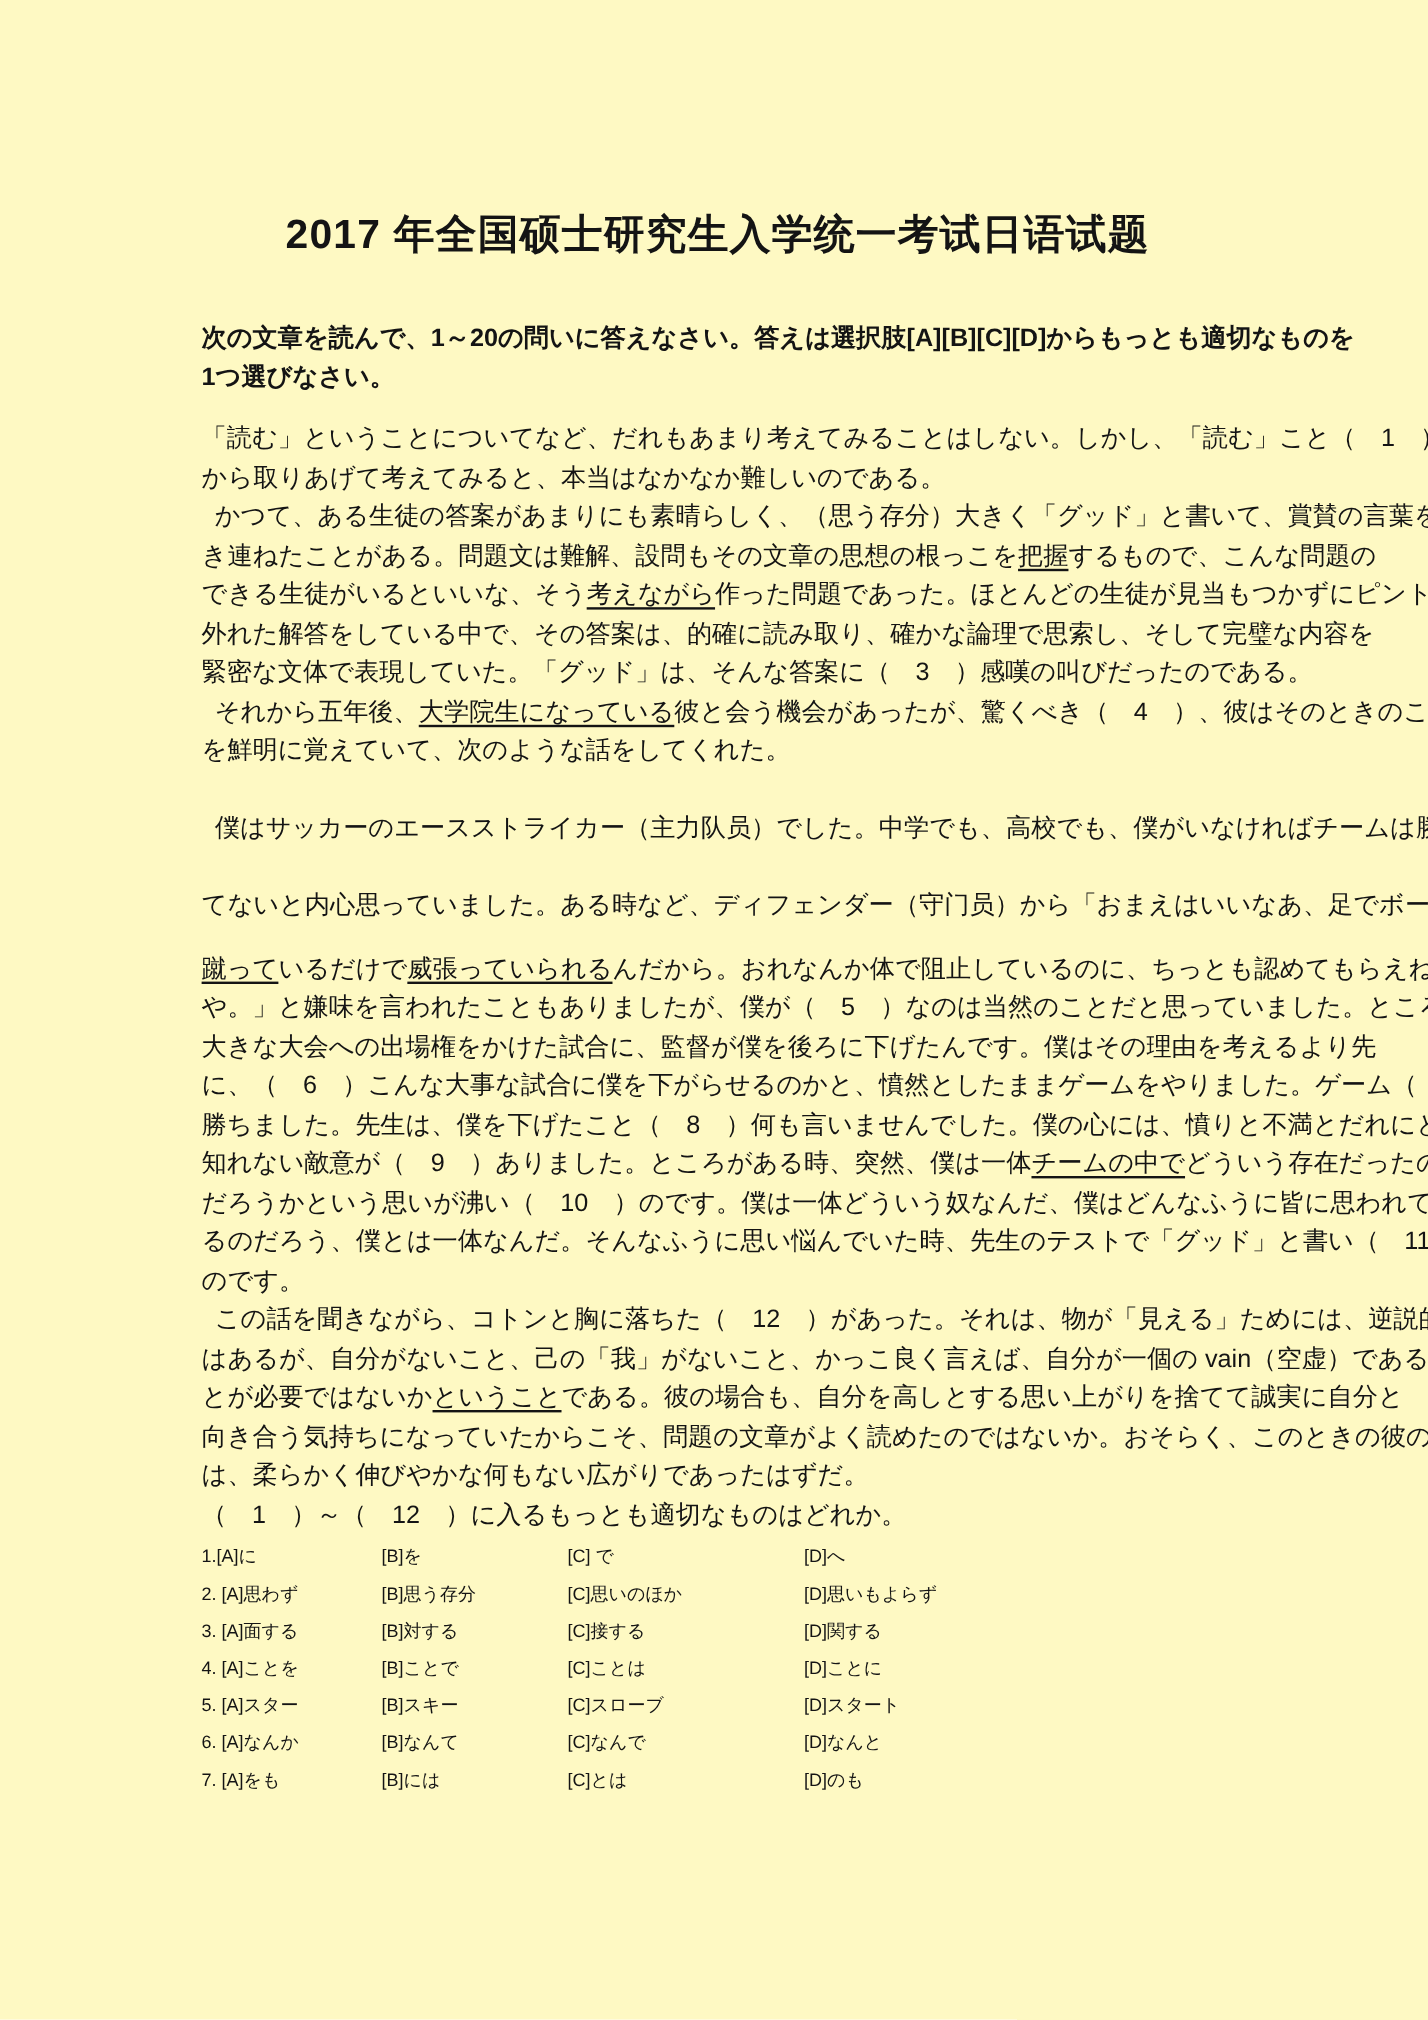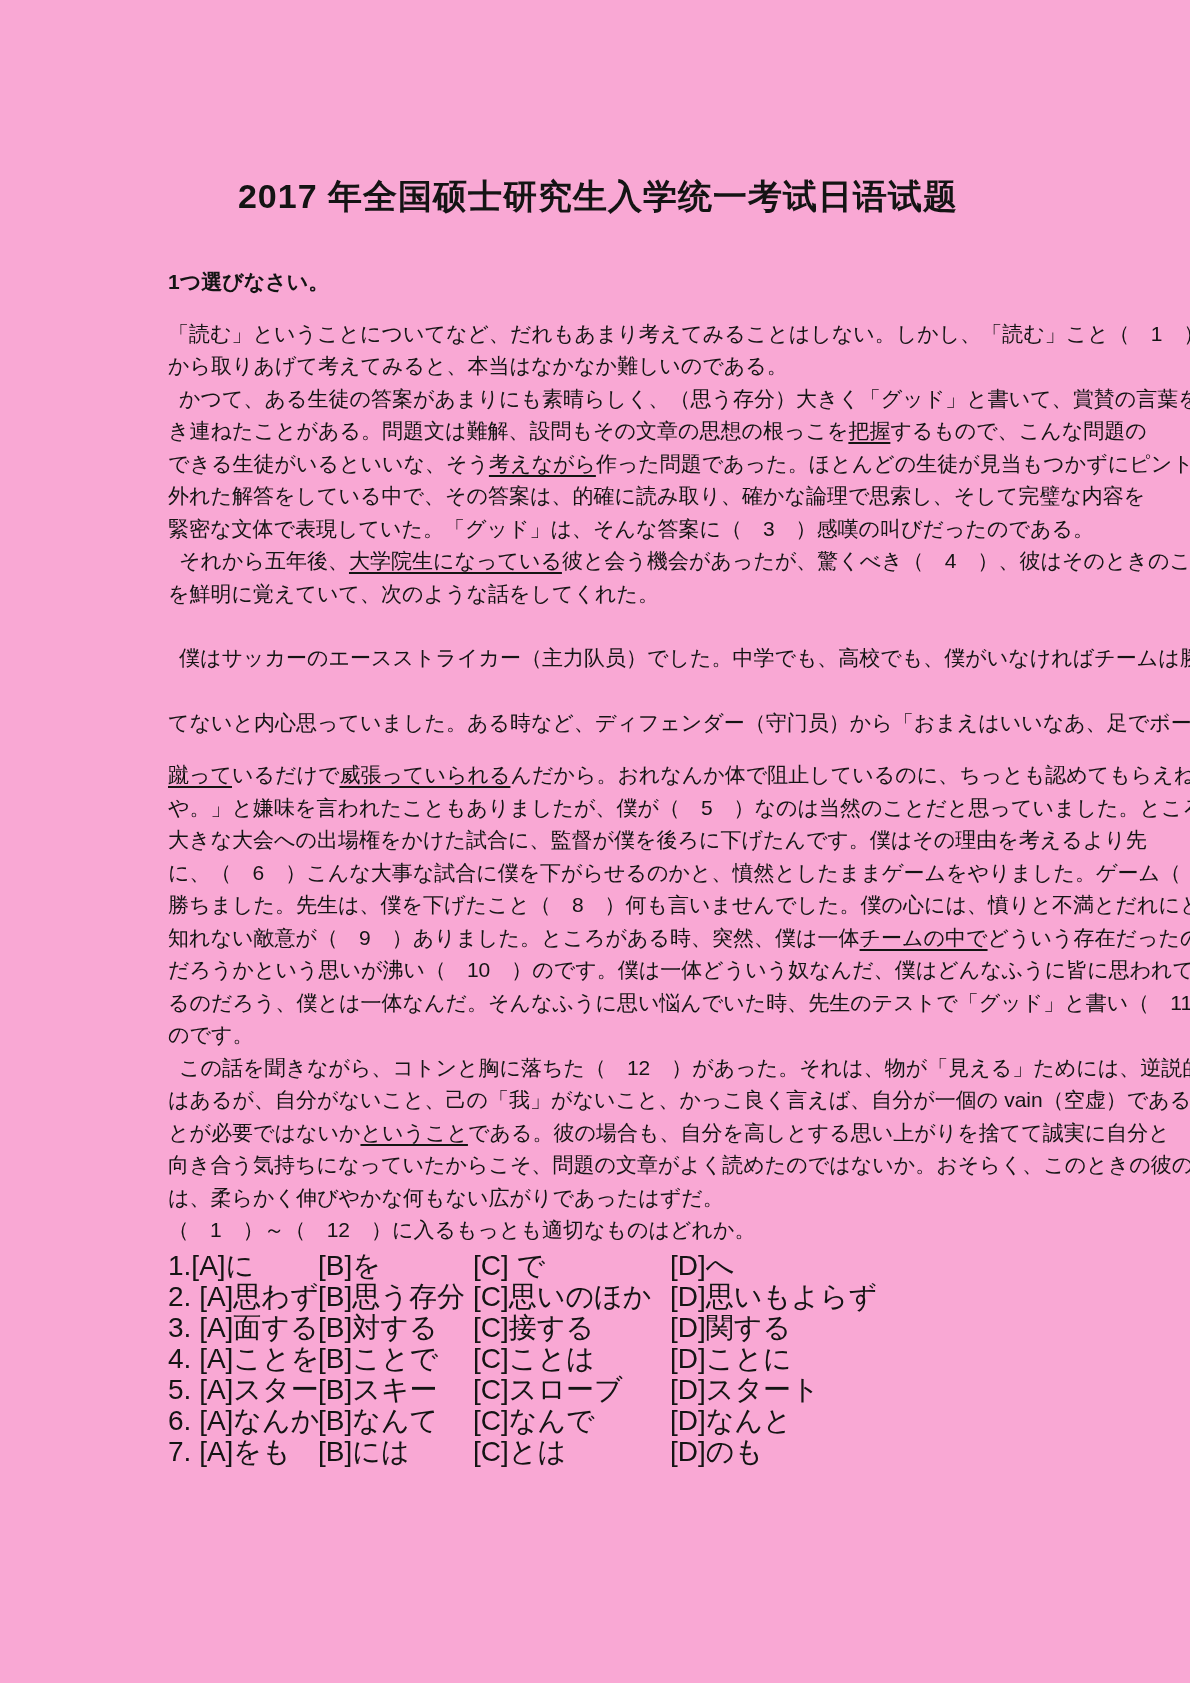--- a/index.html
+++ b/index.html
@@ -1,41 +1,42 @@
 <!DOCTYPE html>
 <html><head>
 <meta charset="utf-8">
 <style>
   html,body{margin:0;padding:0;}
   body{width:1190px;height:1683px;background:#ffffff;}
-  .page{position:relative;width:1190px;height:1683px;background:#f9a8d4;overflow:hidden;
+  .page{position:relative;width:1190px;height:1683px;background:#fef9c3;overflow:hidden;
         font-family:"Liberation Sans","DejaVu Sans",sans-serif;color:#141414;}
   .content{position:absolute;left:168px;top:176px;width:860px;}
   .doc-title{font-size:34px;font-weight:700;text-align:center;margin:0 0 50px 0;
              letter-spacing:1px;line-height:40px;white-space:nowrap;}
   .line{font-size:21px;line-height:32.5px;height:32.5px;white-space:nowrap;}
   .bold{font-weight:700;}
   .para{margin:0;}
   .para.indent .line:first-child{text-indent:11px;}
   .gap-top-sm{margin-top:19px;}
   .para-quote{margin-top:32px;}
   .para-quote .line:nth-child(1){margin-bottom:32px;}
   .para-quote .line:nth-child(2){margin-bottom:20px;}
   .u{text-decoration:underline;text-underline-offset:4px;text-align:right;}
   .stem{margin-top:0;margin-bottom:3px;}
-  .qrow{font-size:28px;line-height:31px;height:31px;display:grid;
+  .qrow{font-size:15px;line-height:31px;height:31px;display:grid;
         grid-template-columns:150px 155px 197px auto;white-space:nowrap;}
 </style>
 </head>
 <body>
 
 <div class="page">
   <div class="content">
     <h1 class="doc-title">2017 年全国硕士研究生入学统一考试日语试题</h1>
     <div id="instructions">
+        <div class="line bold">次の文章を読んで、1～20の問いに答えなさい。答えは選択肢[A][B][C][D]からもっとも適切なものを</div>
         <div class="line bold">1つ選びなさい。</div>
       </div>
     <div id="passage" class="gap-top-sm">
         <div class="para para-reading">
           <div class="line"><span>「読む」ということについてなど、だれもあまり考えてみることはしない。しかし、「読む」こと（　1　）真正面</span></div>
           <div class="line"><span>から取りあげて考えてみると、本当はなかなか難しいのである。</span></div>
         </div>
         <div class="para para-teacher indent">
           <div class="line"><span>かつて、ある生徒の答案があまりにも素晴らしく、（思う存分）大きく「グッド」と書いて、賞賛の言葉を書</span></div>
           <div class="line"><span>き連ねたことがある。問題文は難解、設問もその文章の思想の根っこを</span><span class="u">把握</span><span>するもので、こんな問題の</span></div>

